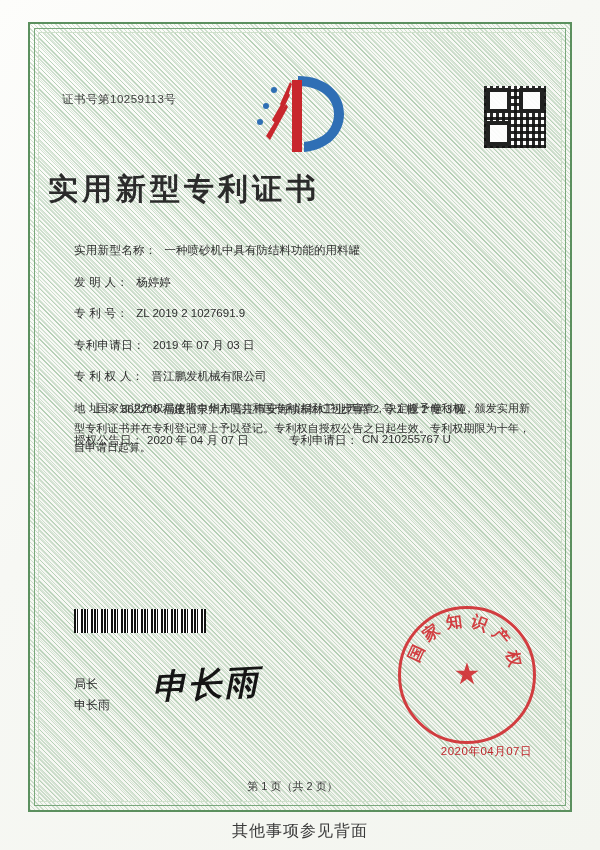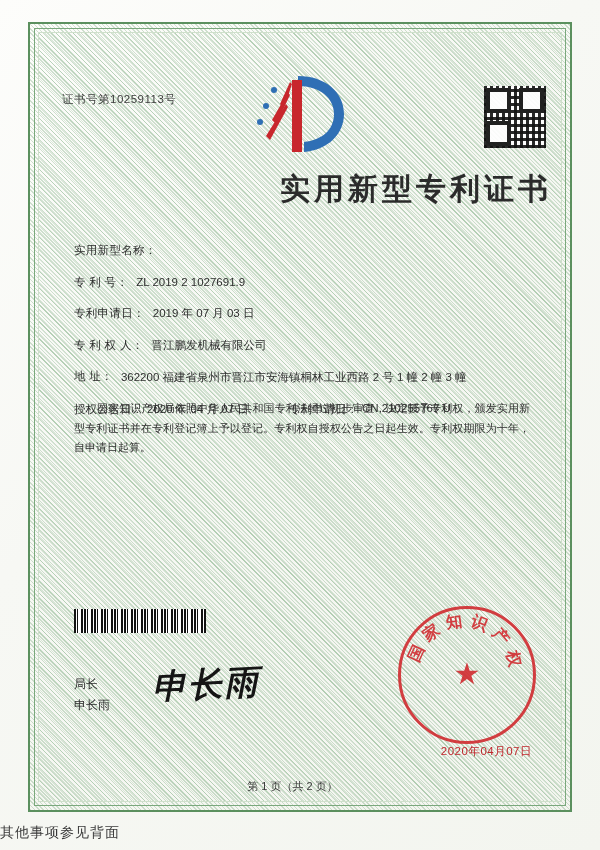--- a/index.html
+++ b/index.html
@@ -121,21 +121,21 @@
     width: 120px;
     height: 88px;
   }
 
   
   .title {
     position: absolute;
     left: 0;
     right: 0;
     top: 125px;
-    text-align: right;
+    text-align: left;
     font-family: Liberation Sans, sans-serif;
     font-size: 30px;
     font-weight: bold;
     letter-spacing: 4px;
     color: #2b2b2b;
   }
 
   
   .fields {
     position: absolute;
@@ -271,21 +271,22 @@
     top: 735px;
     text-align: center;
     font-size: 11px;
     color: #3a3a3a;
   }
   .back-note {
     position: absolute;
     left: 0;
     right: 0;
     bottom: 8px;
-    font-size: 14px;
+    text-align: center;
+    font-size: 16px;
     color: #3a3a3a;
     letter-spacing: 1px;
   }
 </style>
 </head>
 <body>
 
 <div class="page">
 
   <div class="border-outer"></div>
@@ -312,20 +313,25 @@
         <circle cx="26" cy="36" r="3" fill="#2f6fb5"></circle>
         <circle cx="20" cy="52" r="3" fill="#2f6fb5"></circle>
       </svg>
     </div>
 
     <div class="title">实用新型专利证书</div>
 
     <div class="fields">
       <div class="field">
         <span class="k">实用新型名称：</span>
+        <span class="v">一种喷砂机中具有防结料功能的用料罐</span>
+      </div>
+      <div class="field">
+        <span class="k">发 明 人：</span>
+        <span class="v">杨婷婷</span>
       </div>
       <div class="field">
         <span class="k">专 利 号：</span>
         <span class="v">ZL 2019 2 1027691.9</span>
       </div>
       <div class="field">
         <span class="k">专利申请日：</span>
         <span class="v">2019 年 07 月 03 日</span>
       </div>
       <div class="field">

